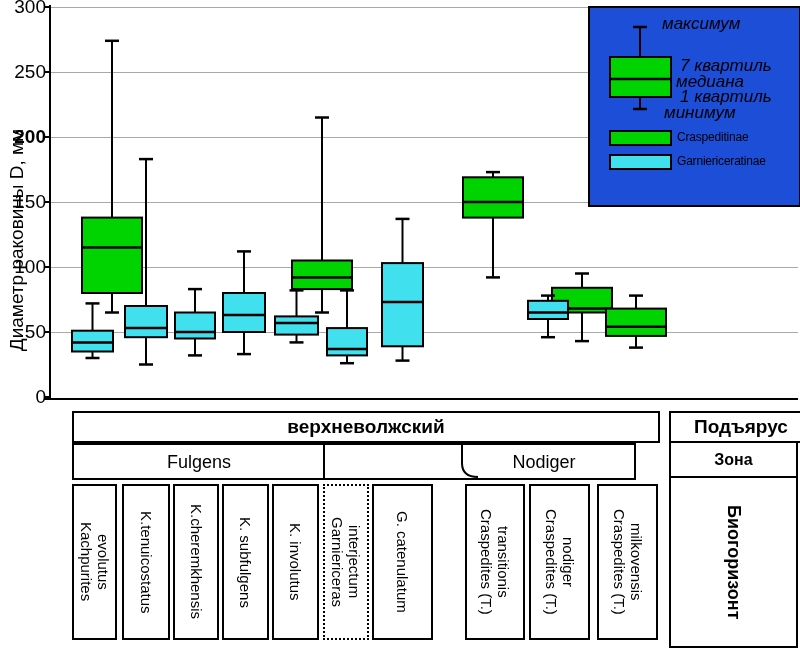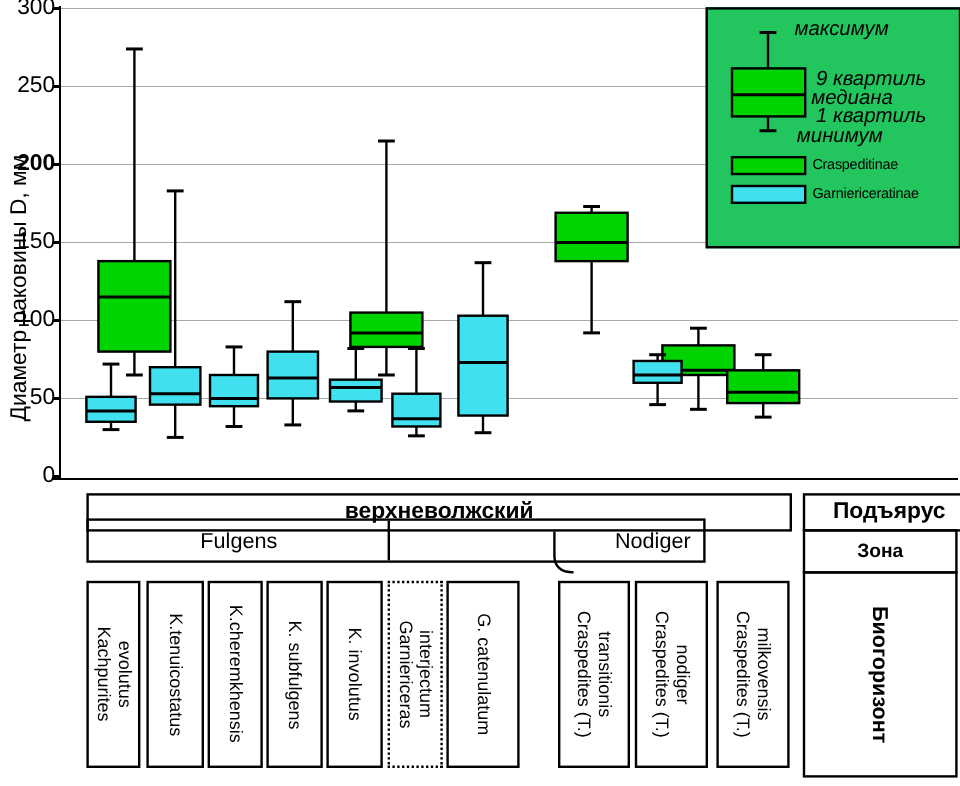--- a/index.html
+++ b/index.html
@@ -9,29 +9,29 @@
   .ytick{position:absolute;left:2px;width:44px;text-align:right;font-size:19px;z-index:2;}
   #ylabel{position:absolute;left:17px;top:240px;transform:translate(-50%,-50%) rotate(-90deg);
           font-size:19px;white-space:nowrap;z-index:2;}
   .cell{position:absolute;border:2px solid #000;box-sizing:border-box;background:transparent;
         display:flex;align-items:center;justify-content:center;z-index:2;}
   .cell.dotted{border-style:dotted;}
   .vtext{writing-mode:vertical-lr;text-orientation:mixed;white-space:pre-line;
          font-size:15px;line-height:1.15;text-align:center;}
   #row-period{left:72px;top:411px;width:588px;height:32px;font-weight:bold;font-size:19px;justify-content:center;}
   #hdr-period{left:669px;top:411px;width:144px;height:32px;font-weight:bold;font-size:19px;}
-  #row-zones{left:72px;top:432px;width:516px;height:37px;font-size:18px;}
+  #row-zones{left:72px;top:443px;width:564px;height:37px;font-size:18px;}
   #hdr-zone{left:669px;top:441px;width:129px;height:37px;font-weight:bold;font-size:16px;}
   #hdr-bio{left:669px;top:476px;width:129px;height:172px;}
   #hdr-bio .vtext{font-size:18px;font-weight:bold;}
   .zone-label{position:absolute;top:50%;transform:translate(-50%,-50%);white-space:nowrap;}
   #zone-divider{position:absolute;left:249px;top:0;height:100%;width:0;border-left:2px solid #000;}
   .scell .vtext{font-size:15px;}
   #legend{position:absolute;left:588px;top:6px;width:209px;height:197px;border:2px solid #000;
-          background:#22c55e;z-index:3;}
+          background:#1d4ed8;z-index:3;}
   .lg-it{position:absolute;font-style:italic;font-size:17px;white-space:nowrap;}
   .lg-entry{position:absolute;font-size:12px;letter-spacing:-0.2px;white-space:nowrap;}
   #legend svg{position:absolute;left:0;top:0;}
 </style>
 </head>
 <body>
 
 <svg id="plot-svg" width="800" height="655">
     <line x1="51" y1="7" x2="798" y2="7" stroke="#a9a9a9" stroke-width="1" shape-rendering="crispEdges"></line>
     <line x1="51" y1="72" x2="798" y2="72" stroke="#a9a9a9" stroke-width="1" shape-rendering="crispEdges"></line>
@@ -230,19 +230,19 @@
     <line x1="50" y1="19" x2="50" y2="49" stroke="#000" stroke-width="2"></line>
     <line x1="43" y1="19" x2="57" y2="19" stroke="#000" stroke-width="2.5"></line>
     <rect x="20" y="49" width="61" height="40" stroke="#000" stroke-width="2" fill="#00d400"></rect>
     <line x1="20" y1="71" x2="81" y2="71" stroke="#000" stroke-width="2.5"></line>
     <line x1="50" y1="89" x2="50" y2="101" stroke="#000" stroke-width="2"></line>
     <line x1="43" y1="101" x2="57" y2="101" stroke="#000" stroke-width="2.5"></line>
     <rect x="20" y="123" width="61" height="14" stroke="#000" stroke-width="2" fill="#00d400"></rect>
     <rect x="20" y="147" width="61" height="14" stroke="#000" stroke-width="2" fill="#40e0ee"></rect>
   </svg>
   <span class="lg-it" style="left:72px;top:6px">максимум</span>
-  <span class="lg-it" style="left:90px;top:48px">9 квартиль</span>
+  <span class="lg-it" style="left:90px;top:48px">7 квартиль</span>
   <span class="lg-it" style="left:86px;top:64px">медиана</span>
   <span class="lg-it" style="left:90px;top:79px">1 квартиль</span>
   <span class="lg-it" style="left:74px;top:95px">минимум</span>
   <span class="lg-entry" style="left:87px;top:122px">Craspeditinae</span>
   <span class="lg-entry" style="left:87px;top:146px">Garniericeratinae</span>
 </div>
 
 </body></html>

